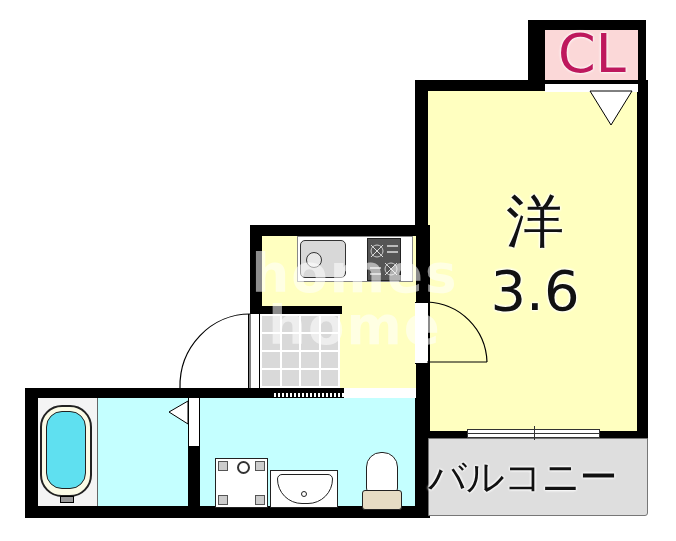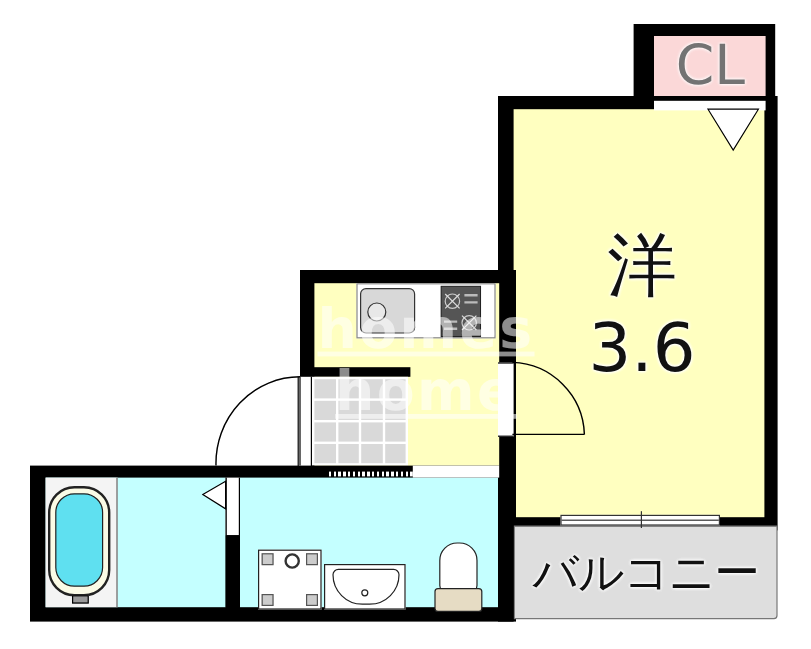--- a/index.html
+++ b/index.html
@@ -6,28 +6,28 @@
   body{width:676px;height:541px;position:relative;overflow:hidden;font-family:"DejaVu Sans",sans-serif;}
   .abs{position:absolute;box-sizing:border-box;}
   .wall{background:#000;}
   .yellow{background:#ffffc0;}
   .cyan{background:#c4ffff;}
   .pink{background:#fbd8d8;}
   .gray{background:#dedede;}
   .label-big{font-family:"DejaVu Sans",sans-serif;color:#111;text-shadow:0 0 3px #fff,0 0 3px #fff,0 0 3px #fff;}
   .tile{background:#d8d8d8;display:grid;grid-template-columns:repeat(4,1fr);grid-template-rows:repeat(4,1fr);gap:2px;padding:2px;background-color:#fff;}
   .tile div{background:#d9d9d9;}
-  .watermark{color:rgba(255,255,255,0.55);font-size:46px;font-weight:bold;letter-spacing:2px;text-decoration:underline;}
+  .watermark{color:rgba(255,255,255,0.55);font-size:53px;font-weight:bold;letter-spacing:2px;}
 </style>
 </head>
 <body>
 
 <div class="abs wall" style="left:528px;top:20px;width:118px;height:72px;"></div>
 <div class="abs pink" style="left:545px;top:30px;width:93px;height:50px;"></div>
-<div class="abs" style="left:548px;top:28px;width:88px;height:52px;font-size:46px;line-height:52px;text-align:center;color:#737373;text-shadow:0 0 3px #fff,0 0 3px #fff;">CL</div>
+<div class="abs" style="left:548px;top:28px;width:88px;height:52px;font-size:54px;line-height:52px;text-align:center;color:#be185d;text-shadow:0 0 3px #fff,0 0 3px #fff;">CL</div>
 <div class="abs" style="left:545px;top:80px;width:93px;height:10px;background:#fff;"></div>
 
 <div class="abs wall" style="left:415px;top:80px;width:233px;height:362px;"></div>
 <div class="abs yellow" style="left:428px;top:91px;width:209px;height:340px;"></div>
 
 <div class="abs" style="left:545px;top:84px;width:93px;height:8px;background:#fff;"></div>
 
 <svg class="abs" style="left:588px;top:90px;" width="46" height="38">
   <polygon points="2,1 44,1 23,35" fill="#fff" stroke="#000" stroke-width="1"></polygon>
 </svg>
@@ -124,15 +124,15 @@
   <div style="position:absolute;left:0;top:38px;width:38px;height:18px;background:#e6dcc4;border:1.5px solid #222;border-radius:3px;"></div>
 </div>
 
 <div class="abs gray" style="left:428px;top:438px;width:220px;height:78px;border:1px solid #777;border-radius:0 0 3px 0;"></div>
 <div class="abs wall" style="left:415px;top:430px;width:13px;height:88px;"></div>
 
 <div class="abs" style="left:467px;top:429px;width:133px;height:9px;background:#fff;border:1px solid #333;">
   <div style="position:absolute;left:0;right:0;top:3px;height:1px;background:#333;"></div>
   <div style="position:absolute;left:66px;top:-4px;width:1px;height:14px;background:#333;"></div>
 </div>
-<div class="abs label-big" style="left:428px;top:452px;width:220px;height:50px;font-size:38px;line-height:50px;text-align:center;letter-spacing:-1px;">バルコニー</div>
+<div class="abs label-big" style="left:428px;top:452px;width:220px;height:50px;font-size:38px;line-height:50px;letter-spacing:-1px;">バルコニー</div>
 
 <div class="abs watermark" style="left:210px;top:248px;width:290px;height:52px;line-height:52px;text-align:center;">homes home</div>
 
 </body></html>

